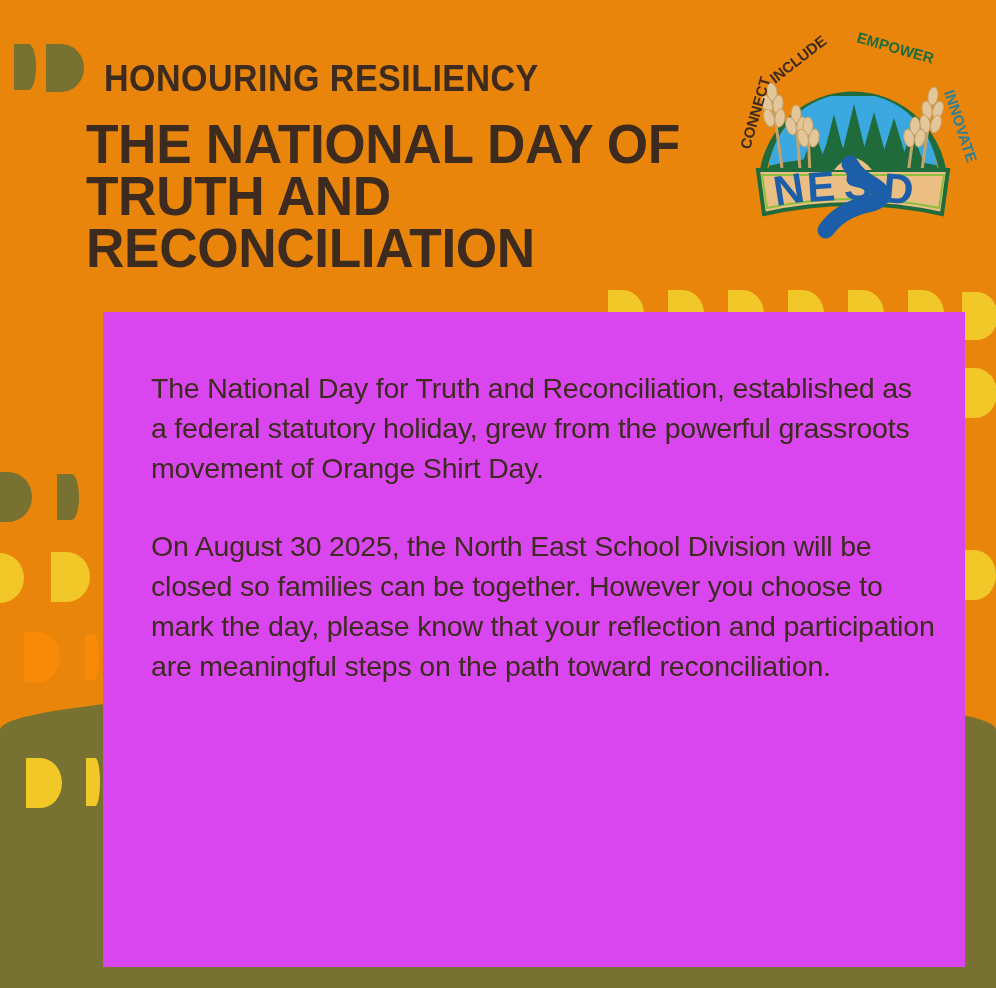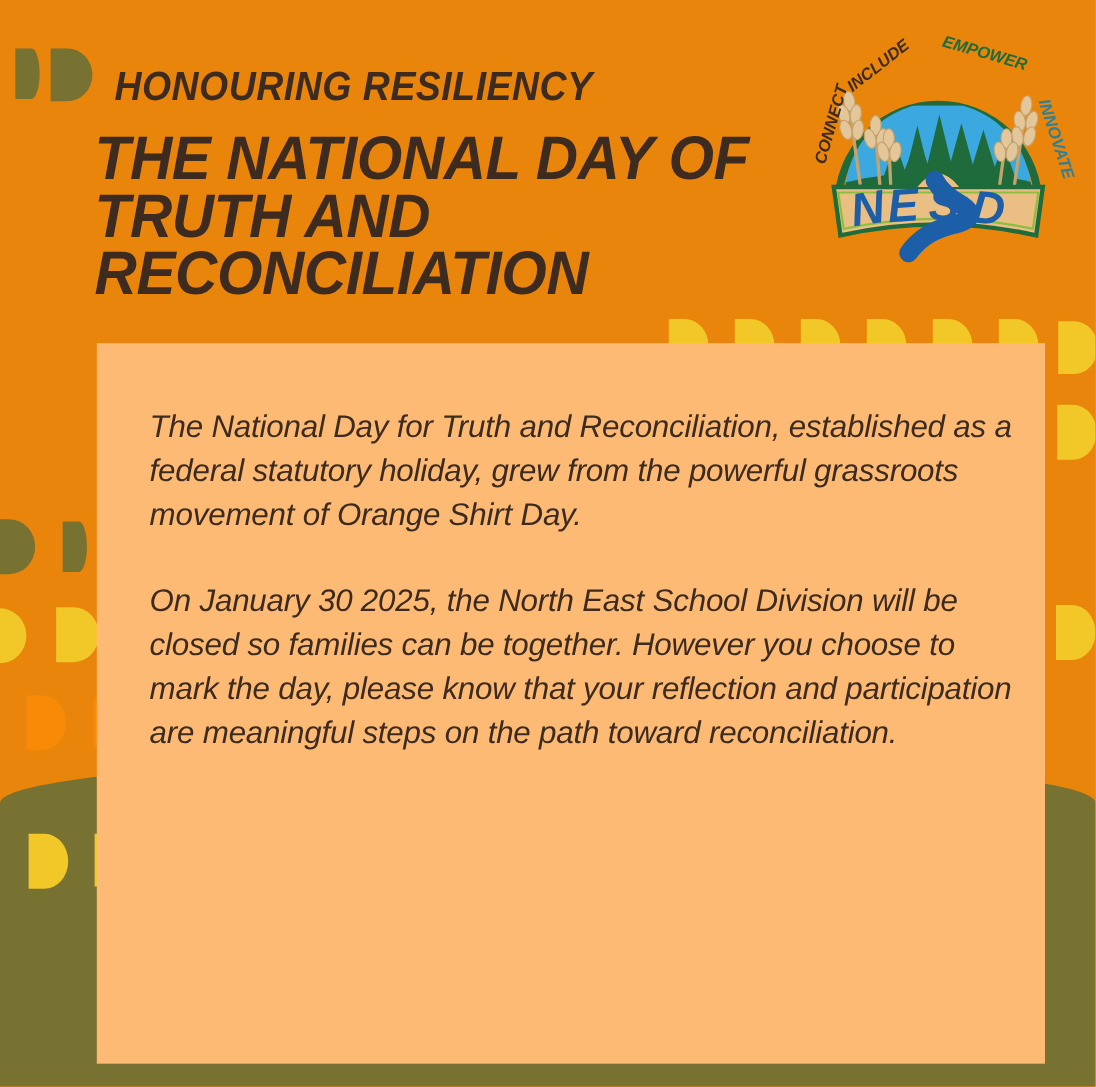--- a/index.html
+++ b/index.html
@@ -1,21 +1,21 @@
 <!DOCTYPE html>
 <html><head>
 <meta charset="utf-8">
 <style>
   html,body{margin:0;padding:0;}
   body{
     width:996px;height:988px;overflow:hidden;
     font-family:"Liberation Sans", sans-serif;
     background:#E8850A;
   }
-  #poster{position:relative;width:996px;height:988px;overflow:hidden;background:#E8850A;font-style:italic;}
+  #poster{position:relative;width:996px;height:988px;overflow:hidden;background:#E8850A;}
 
   
   .bg-orange{position:absolute;inset:0;background:#E8850A;}
 
   .hill{
     position:absolute;left:0;right:0;bottom:0;height:300px;
     background:#777132;
     border-radius:50% 50% 0 0 / 42px 42px 0 0;
   }
 
@@ -42,22 +42,22 @@
     transform:scaleX(0.95);transform-origin:left top;
   }
   .headline .ln{display:block;white-space:nowrap;}
 
   
   .logo{position:absolute;left:722px;top:18px;width:262px;height:240px;}
   .logo svg{display:block;width:262px;height:240px;}
 
   
   .card{
-    position:absolute;left:88px;top:312px;width:862px;height:655px;
-    background:#fdba74;
+    position:absolute;left:103px;top:312px;width:862px;height:655px;
+    background:#d946ef;
     box-shadow:0 0 0 0 rgba(0,0,0,0);
   }
   .card-body{
     position:absolute;left:48px;top:56px;right:30px;
     color:#3D2B20;
     font-size:28.5px;line-height:40px;
     font-family:"Liberation Sans", sans-serif;
     font-weight:400;
     letter-spacing:-0.2px;
   }
@@ -185,17 +185,17 @@
         <text transform="translate(53,66) rotate(-38)">INCLUDE</text>
         <text transform="translate(134,24) rotate(16)" fill="#1F6B3B">EMPOWER</text>
         <text transform="translate(222,74) rotate(72)" fill="#2E8098">INNOVATE</text>
       </g>
     </svg>
   </div>
 
   <div class="card">
     <div class="card-body">
       <p>The National Day for Truth and Reconciliation, established as a federal statutory holiday, grew from the powerful grassroots movement of Orange Shirt Day.</p>
-      <p>On January 30 2025, the North East School Division will be closed so families can be together. However you choose to mark the day, please know that your reflection and participation are meaningful steps on the path toward reconciliation.</p>
+      <p>On August 30 2025, the North East School Division will be closed so families can be together. However you choose to mark the day, please know that your reflection and participation are meaningful steps on the path toward reconciliation.</p>
     </div>
   </div>
 
 </div>
 
 </body></html>

